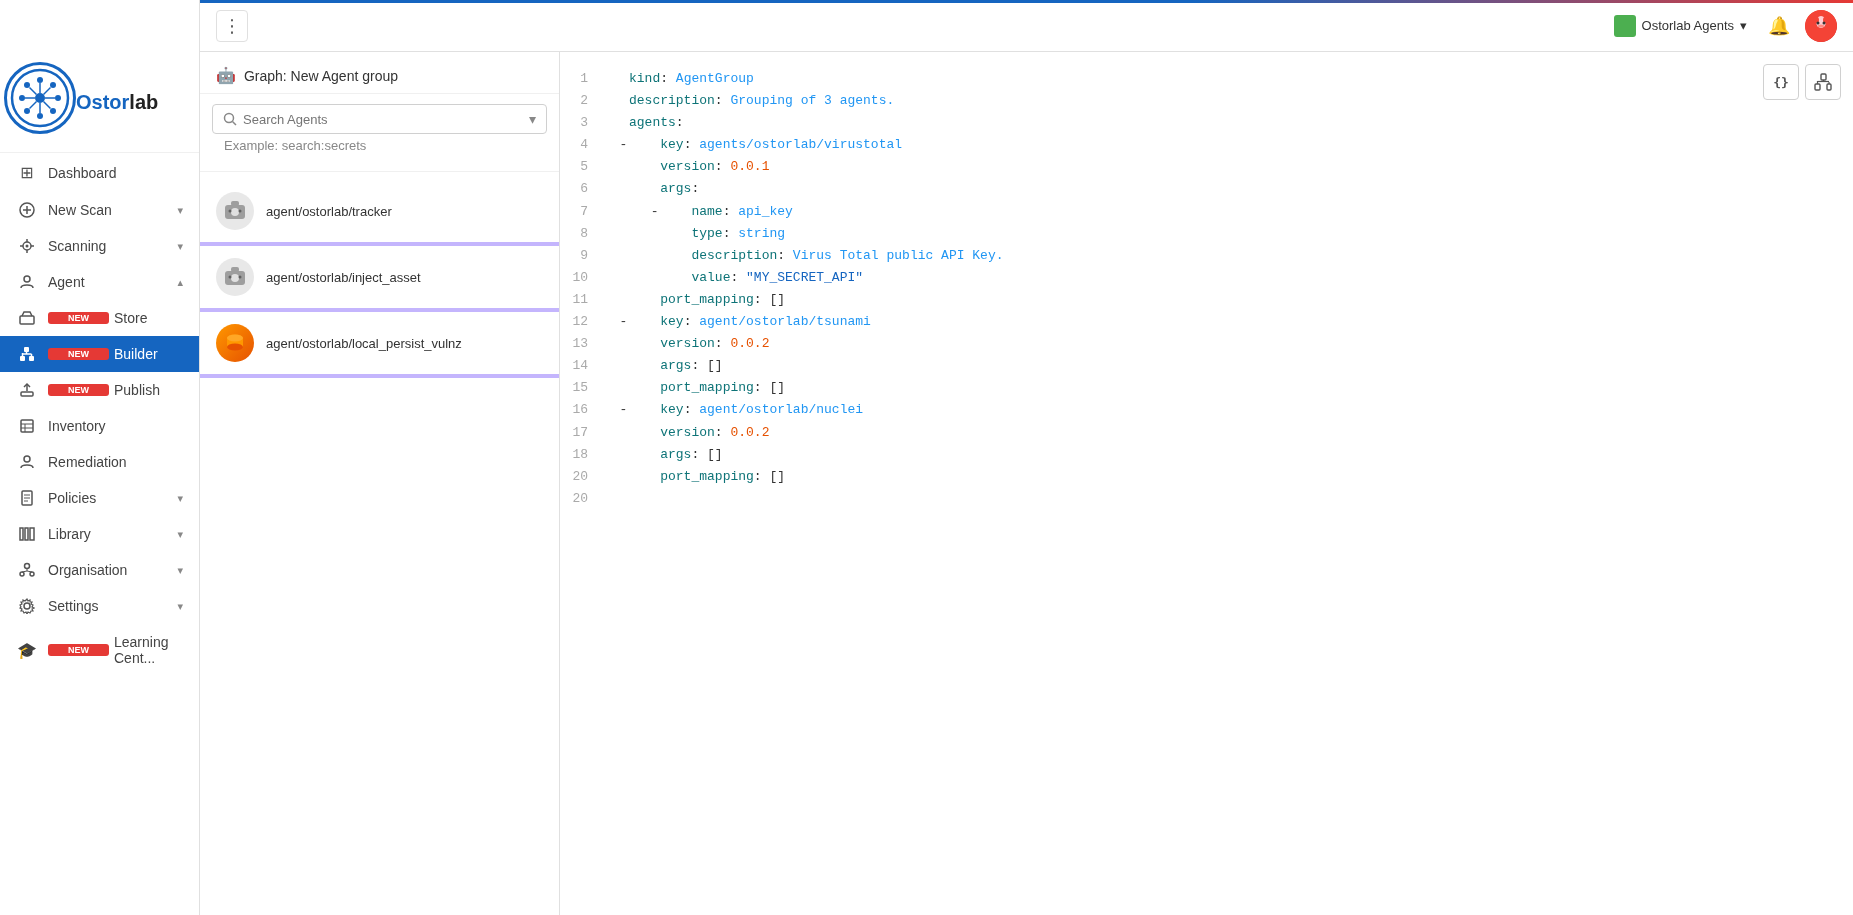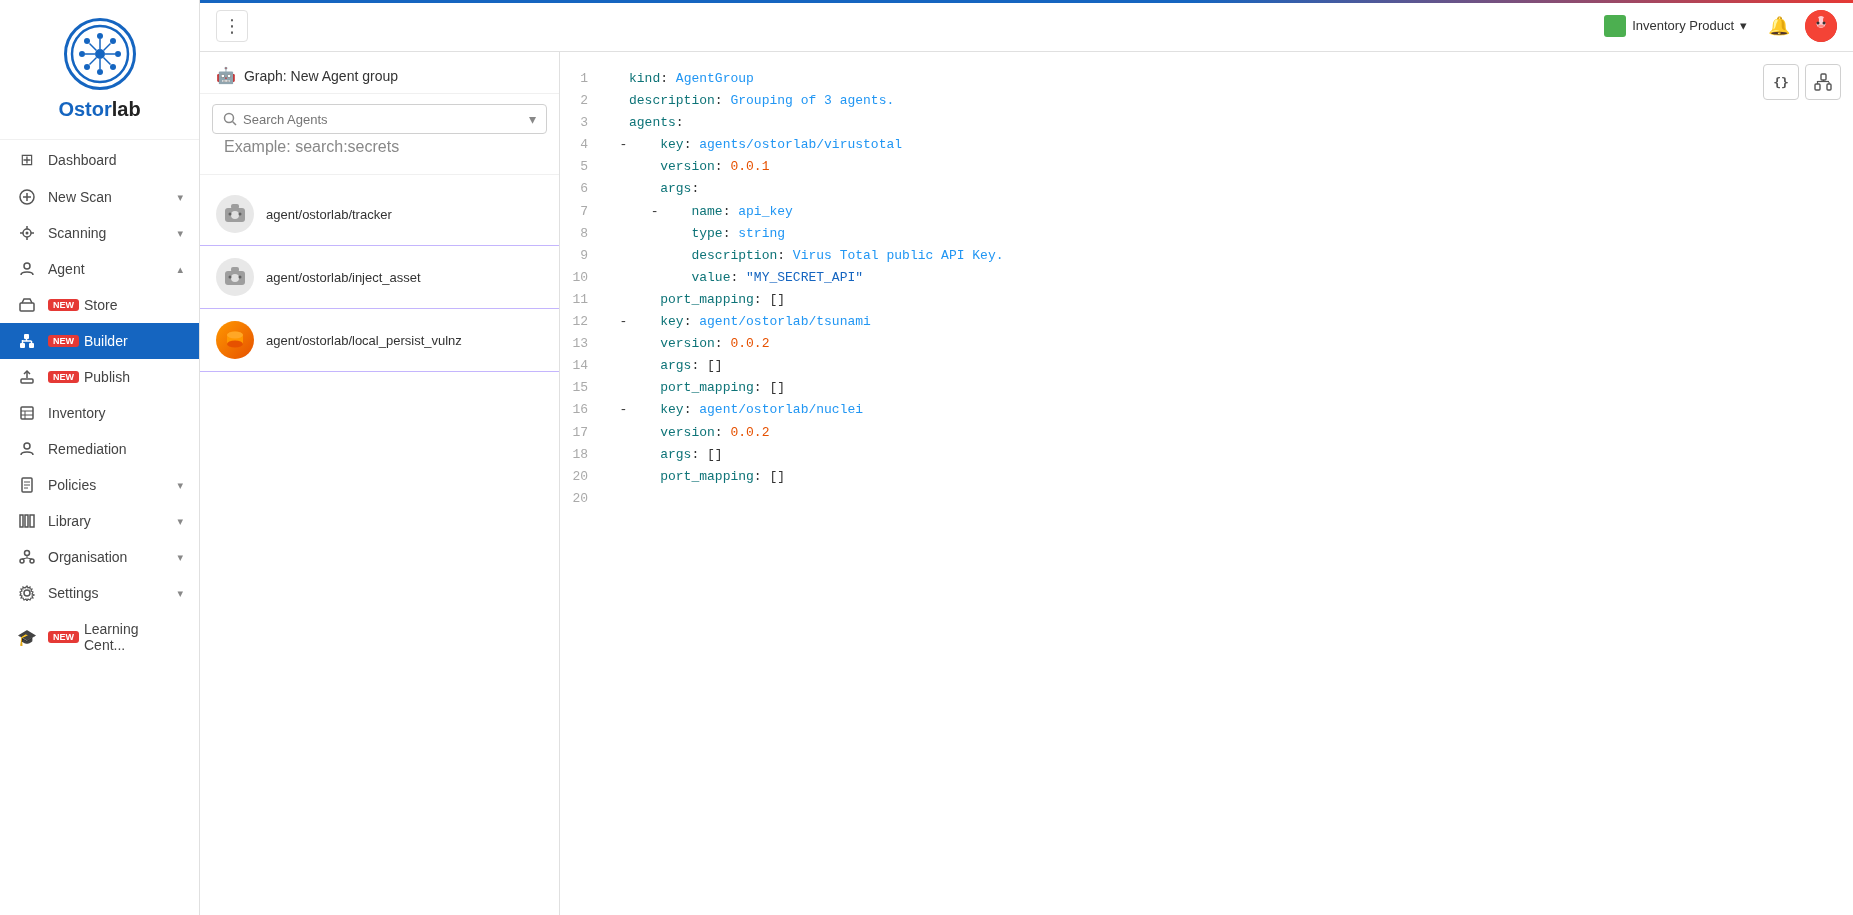--- a/index.html
+++ b/index.html
@@ -10,25 +10,26 @@
       width: 200px;
       min-width: 200px;
       background: #fff;
       border-right: 1px solid #e0e0e0;
       display: flex;
       flex-direction: column;
       height: 100vh;
       overflow-y: auto;
     }
     .sidebar-logo {
-      padding: 18px 16px;
-      display: flex;
-      flex-direction: column;
+      padding: 18px 4px;
+      display: flex;
+      flex-direction: row;
       align-items: center;
       border-bottom: 1px solid #f0f0f0;
+      margin-top: 44px;
     }
     .logo-circle {
       width: 72px;
       height: 72px;
       border-radius: 50%;
       border: 3px solid #1565c0;
       display: flex;
       align-items: center;
       justify-content: center;
       overflow: hidden;
@@ -66,21 +67,21 @@
     .nav-item.active .nav-icon { color: #fff; }
     .nav-label { flex: 1; }
     .nav-arrow {
       font-size: 11px;
       color: #888;
     }
     .badge-new {
       background: #e53935;
       color: #fff;
       font-size: 9px;
-      padding: 1px 5px;
+      padding: 1px 20px;
       border-radius: 3px;
       margin-right: 5px;
       font-weight: bold;
       text-transform: uppercase;
     }
 
     
     .main-area {
       flex: 1;
       display: flex;
@@ -184,30 +185,30 @@
       background: #fff;
     }
     .search-input-wrap input {
       border: none;
       outline: none;
       flex: 1;
       font-size: 13px;
       color: #1d4ed8;
     }
     .search-hint {
-      font-size: 16px;
+      font-size: 13px;
       color: #888;
       padding: 4px 12px 8px;
     }
     .agent-list { padding: 8px 0; }
     .agent-item {
       display: flex;
       align-items: center;
       padding: 12px 16px;
-      border-bottom: 1px solid #c4b5fd;
+      border-bottom: 4px solid #c4b5fd;
       cursor: pointer;
       gap: 12px;
     }
     .agent-avatar {
       width: 38px; height: 38px;
       border-radius: 50%;
       display: flex; align-items: center; justify-content: center;
       font-size: 20px;
       background: #f0f0f0;
       overflow: hidden;
@@ -469,21 +470,21 @@
 <div class="main-area">
 
   <div class="topbar">
     <div class="topbar-progress"></div>
     <div class="topbar-left">
       <button class="menu-dots-btn">⋮</button>
     </div>
     <div class="topbar-right">
       <div class="workspace-selector">
         <div class="ws-icon"></div>
-        <span>Inventory Product</span>
+        <span>Ostorlab Agents</span>
         <span>▾</span>
       </div>
       <span class="bell-icon">🔔</span>
       <div class="avatar">
         <svg width="32" height="32" viewBox="0 0 32 32">
           <circle cx="16" cy="16" r="16" fill="#f44336"></circle>
           <ellipse cx="16" cy="12" rx="5" ry="6" fill="#ffcdd2"></ellipse>
           <ellipse cx="11" cy="10" rx="3" ry="3.5" fill="#f44336"></ellipse>
           <ellipse cx="21" cy="10" rx="3" ry="3.5" fill="#f44336"></ellipse>
           <circle cx="13" cy="13" r="1.5" fill="#333"></circle>

